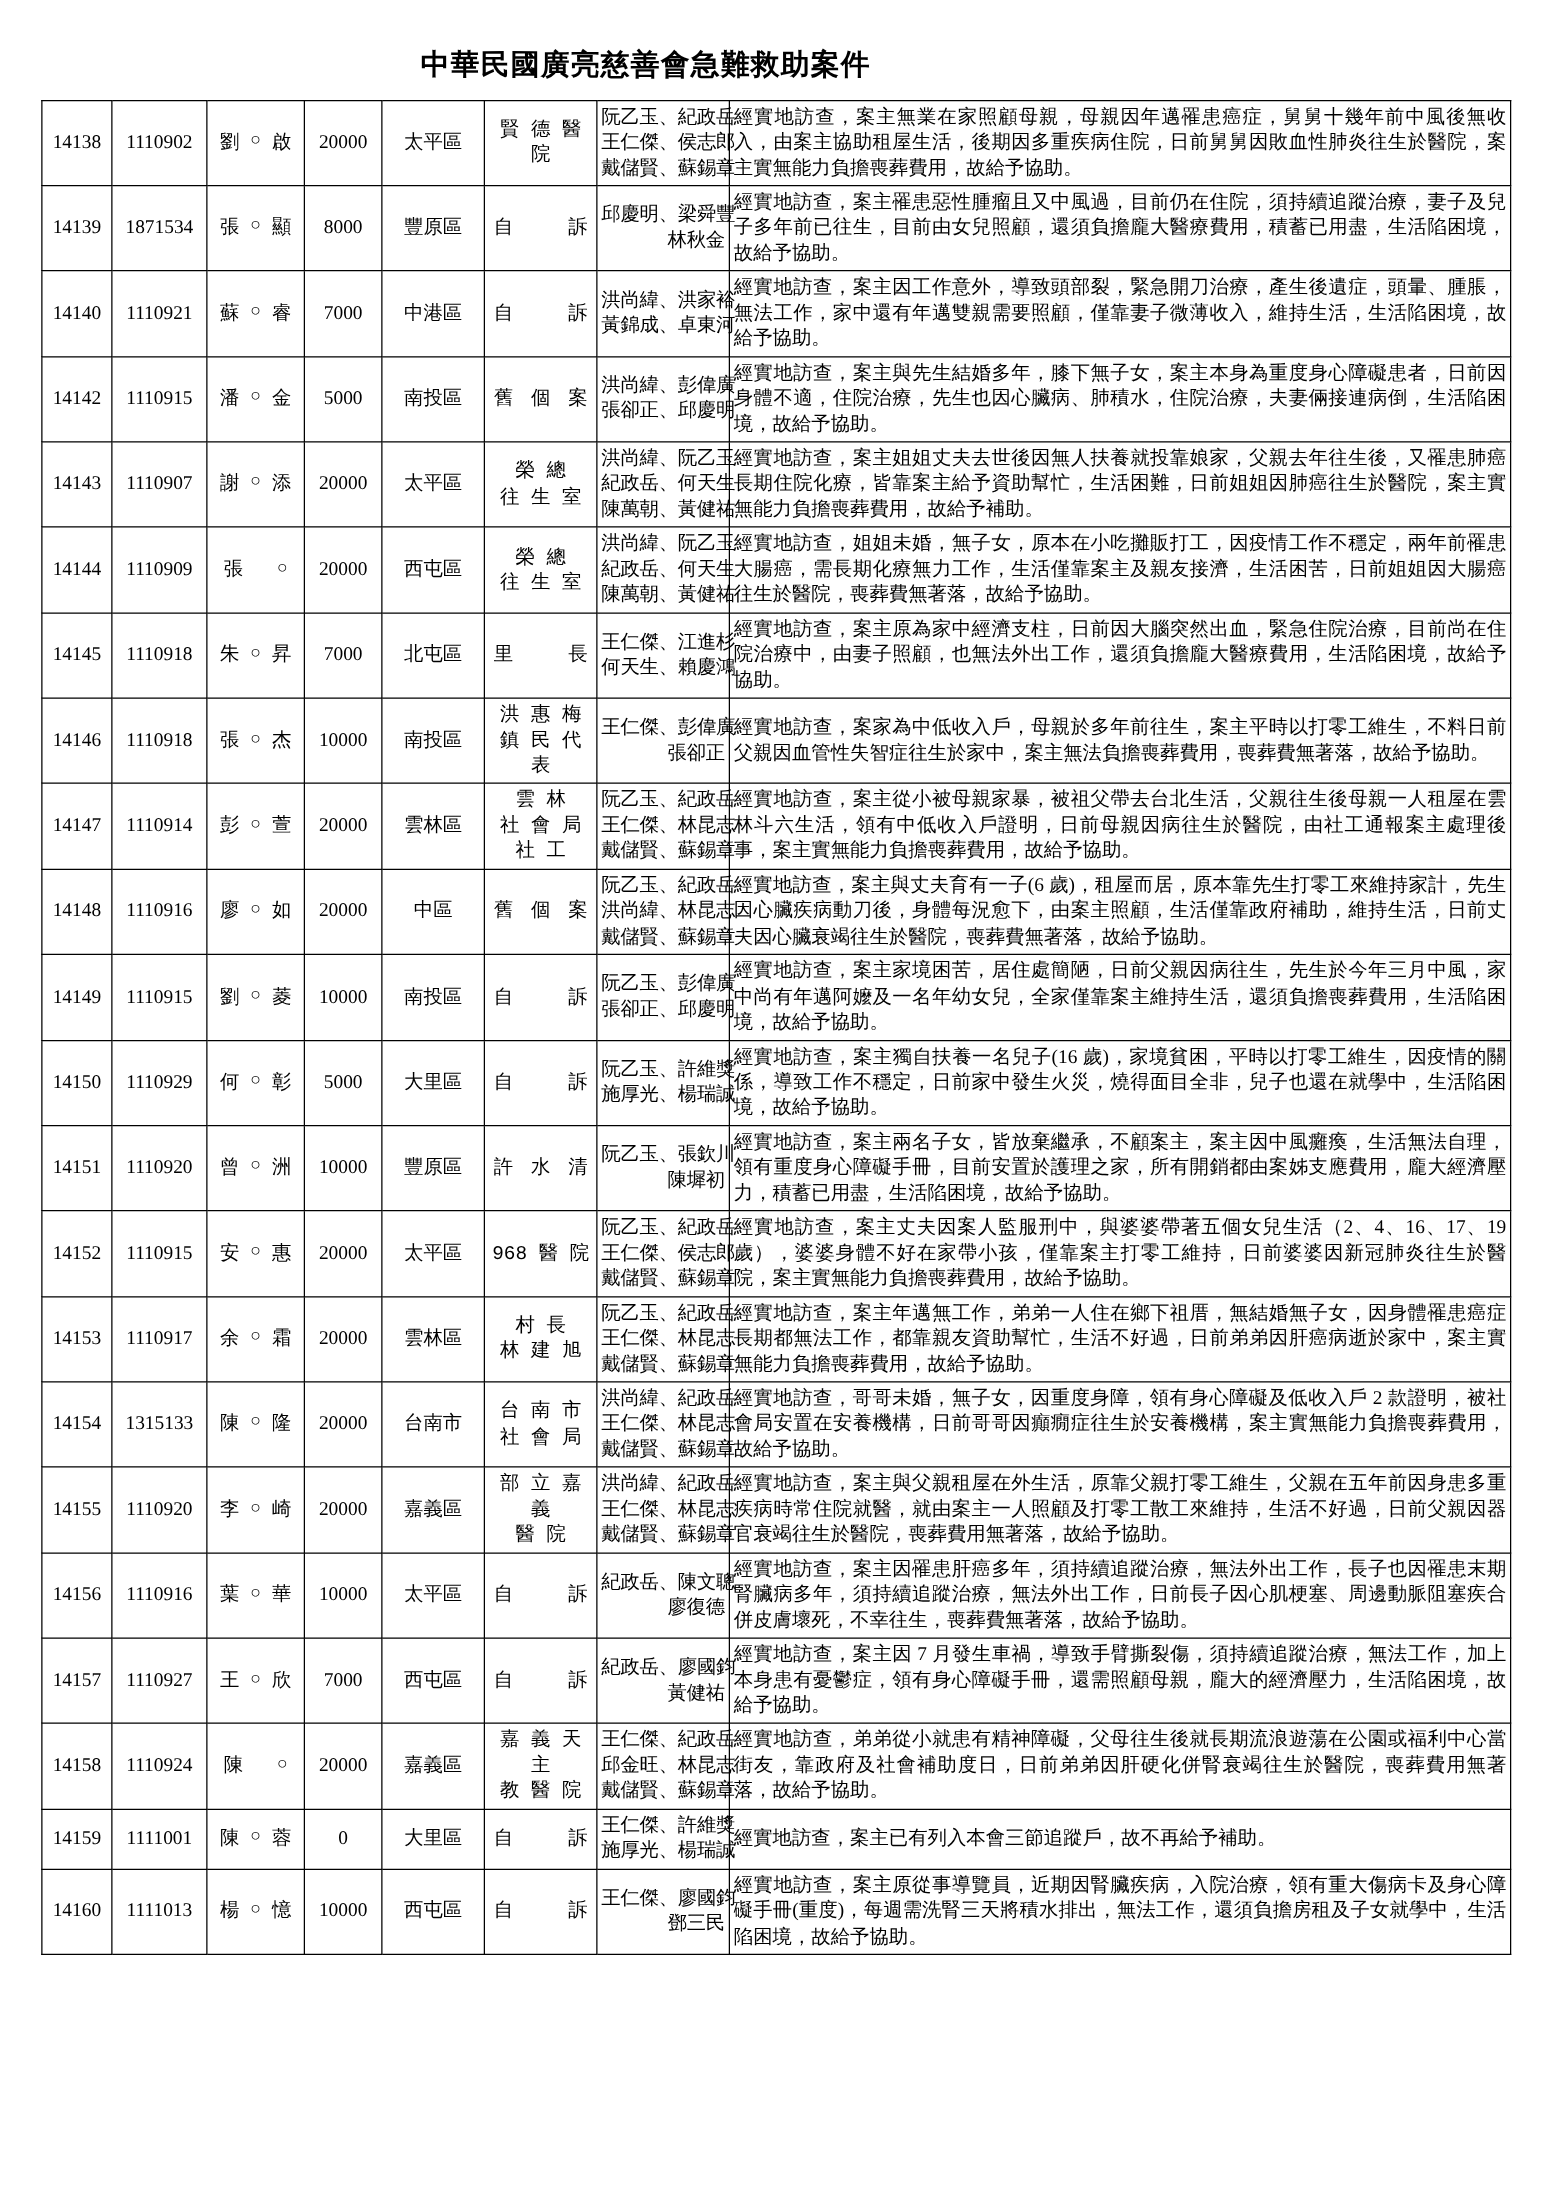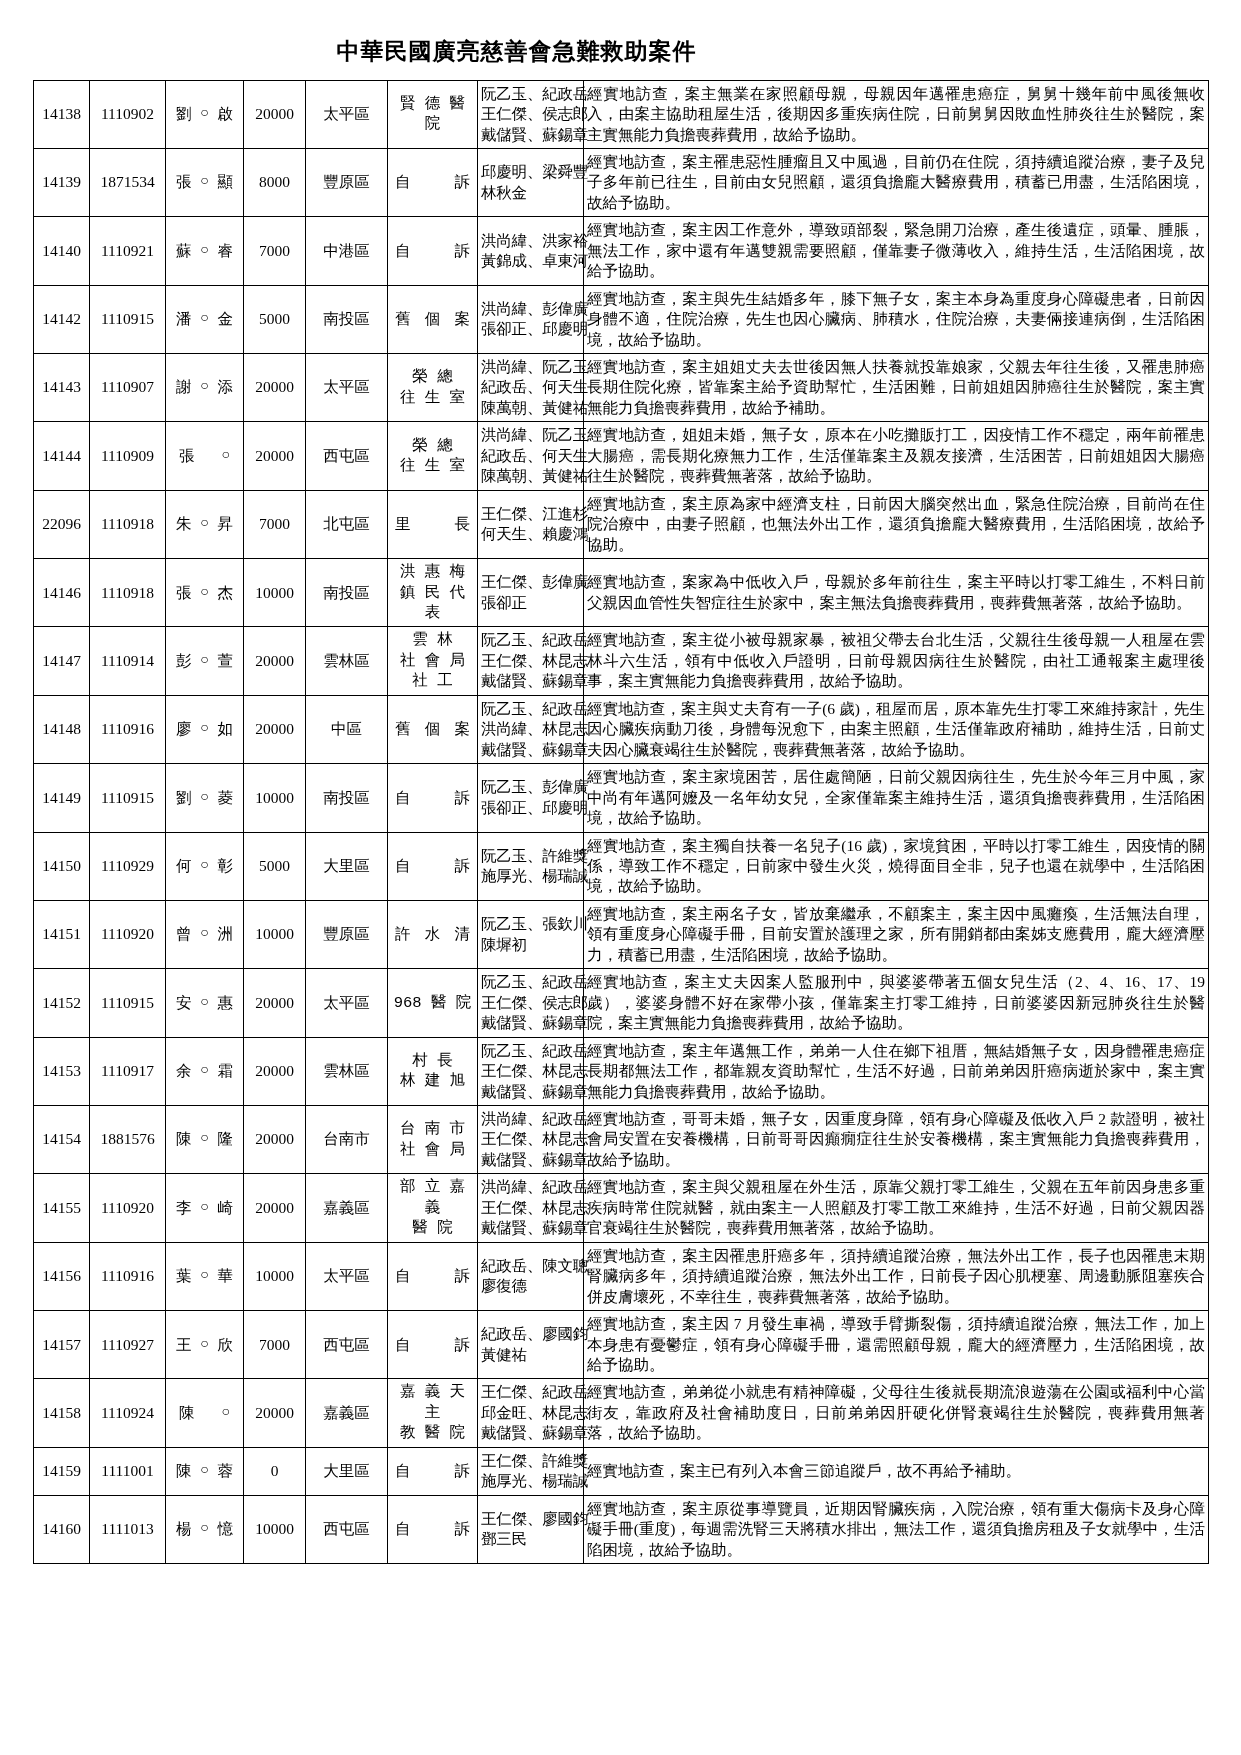--- a/index.html
+++ b/index.html
@@ -75,21 +75,21 @@
     padding: 0 4px;
   }
   td.org .line {
     display: block;
     font-family: Liberation Mono, monospace;
   }
   td.ref {
     font-size: 14.5px;
     line-height: 1.34;
     vertical-align: middle;
-    text-align: left;
+    text-align: right;
     padding-left: 2px;
     letter-spacing: -0.2px;
   }
   td.ref .line { display: block; white-space: nowrap; }
   td.desc {
     font-size: 15.5px;
     line-height: 1.40;
     text-align: justify;
     text-justify: inter-ideograph;
     vertical-align: middle;
@@ -250,21 +250,21 @@
             <span class="line">往    生    室</span>
           </td>
           <td class="ref">
             <span class="line">洪尚緯、阮乙玉</span>
             <span class="line">紀政岳、何天生</span>
             <span class="line">陳萬朝、黃健祐</span>
           </td>
           <td class="desc">經實地訪查，姐姐未婚，無子女，原本在小吃攤販打工，因疫情工作不穩定，兩年前罹患大腸癌，需長期化療無力工作，生活僅靠案主及親友接濟，生活困苦，日前姐姐因大腸癌往生於醫院，喪葬費無著落，故給予協助。</td>
         </tr>
         <tr>
-          <td class="id">22096</td>
+          <td class="id">14145</td>
           <td class="date">1110918</td>
           <td class="name">
             <span class="spread">
               <span>朱</span>
               <span class="circle-mark">○</span>
               <span>昇</span>
             </span>
           </td>
           <td class="amt">7000</td>
           <td class="area">北屯區</td>
@@ -465,21 +465,21 @@
           </td>
           <td class="ref">
             <span class="line">阮乙玉、紀政岳</span>
             <span class="line">王仁傑、林昆志</span>
             <span class="line">戴儲賢、蘇錫章</span>
           </td>
           <td class="desc">經實地訪查，案主年邁無工作，弟弟一人住在鄉下祖厝，無結婚無子女，因身體罹患癌症長期都無法工作，都靠親友資助幫忙，生活不好過，日前弟弟因肝癌病逝於家中，案主實無能力負擔喪葬費用，故給予協助。</td>
         </tr>
         <tr>
           <td class="id">14154</td>
-          <td class="date">1881576</td>
+          <td class="date">1315133</td>
           <td class="name">
             <span class="spread">
               <span>陳</span>
               <span class="circle-mark">○</span>
               <span>隆</span>
             </span>
           </td>
           <td class="amt">20000</td>
           <td class="area">台南市</td>
           <td class="org">

